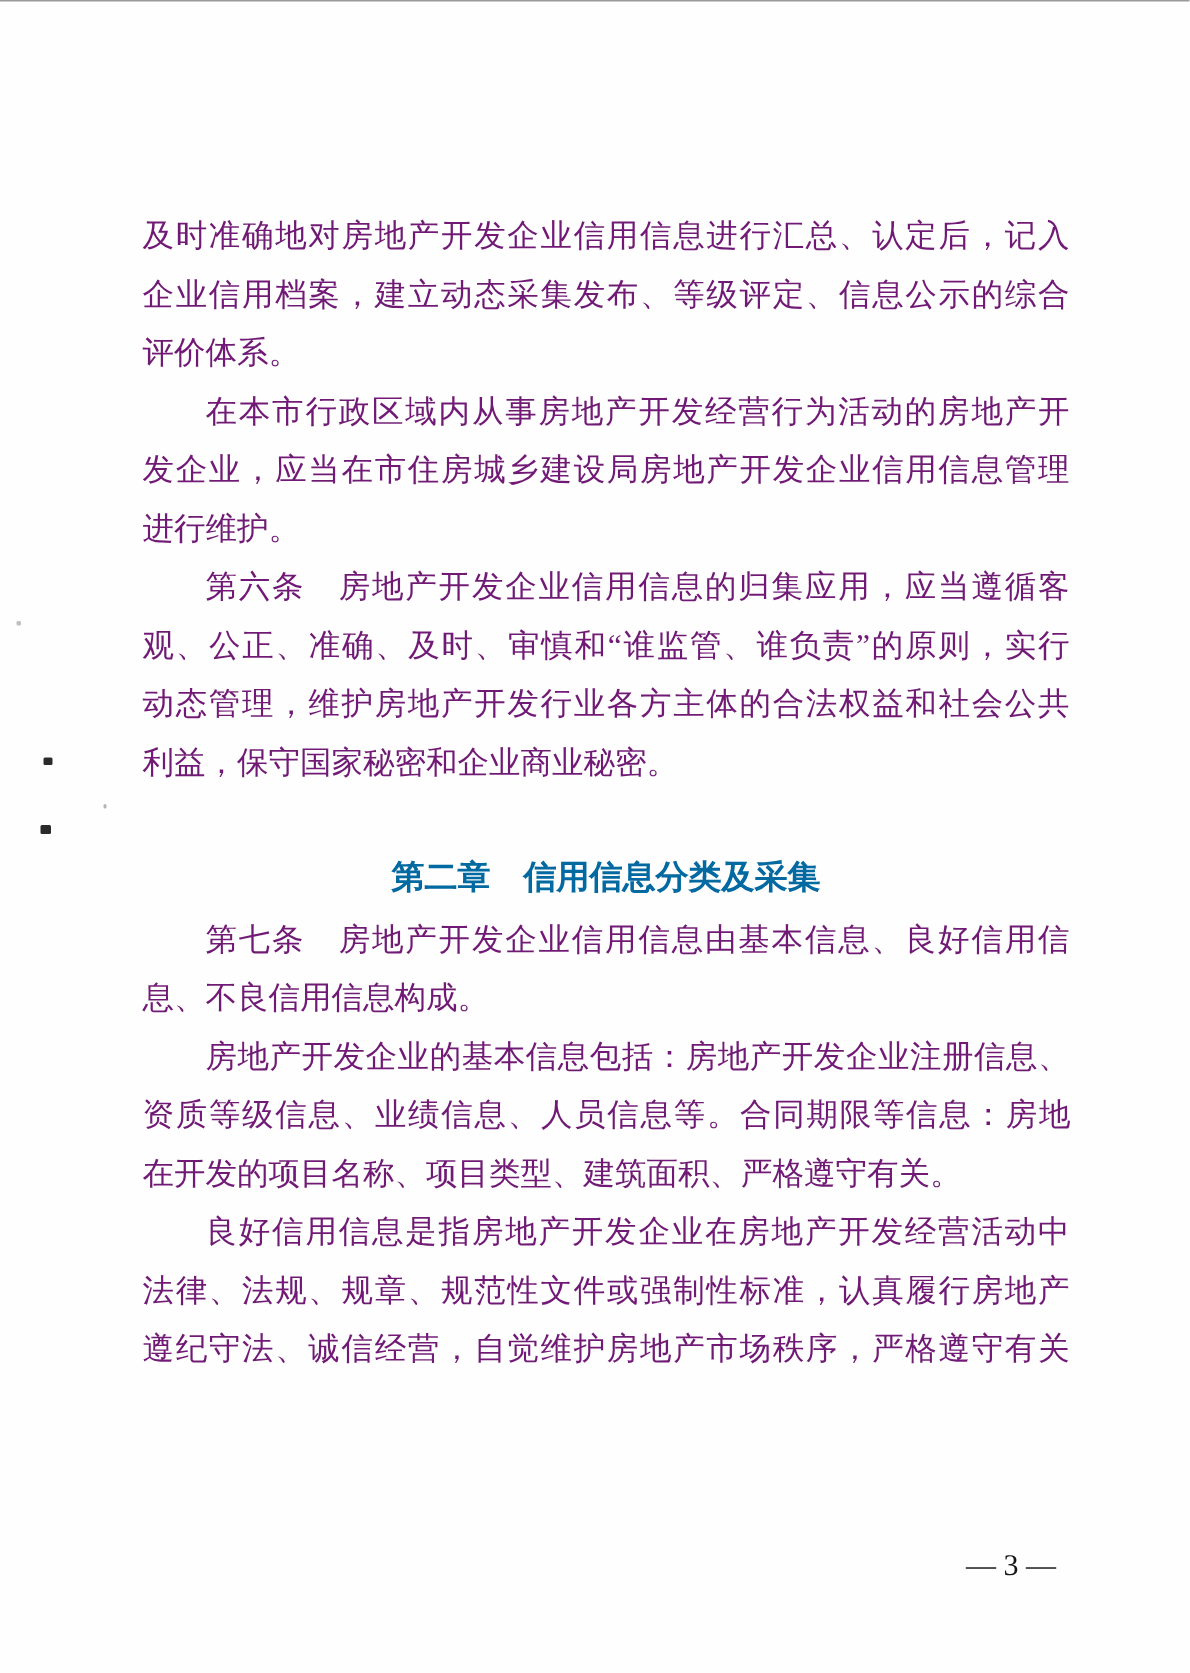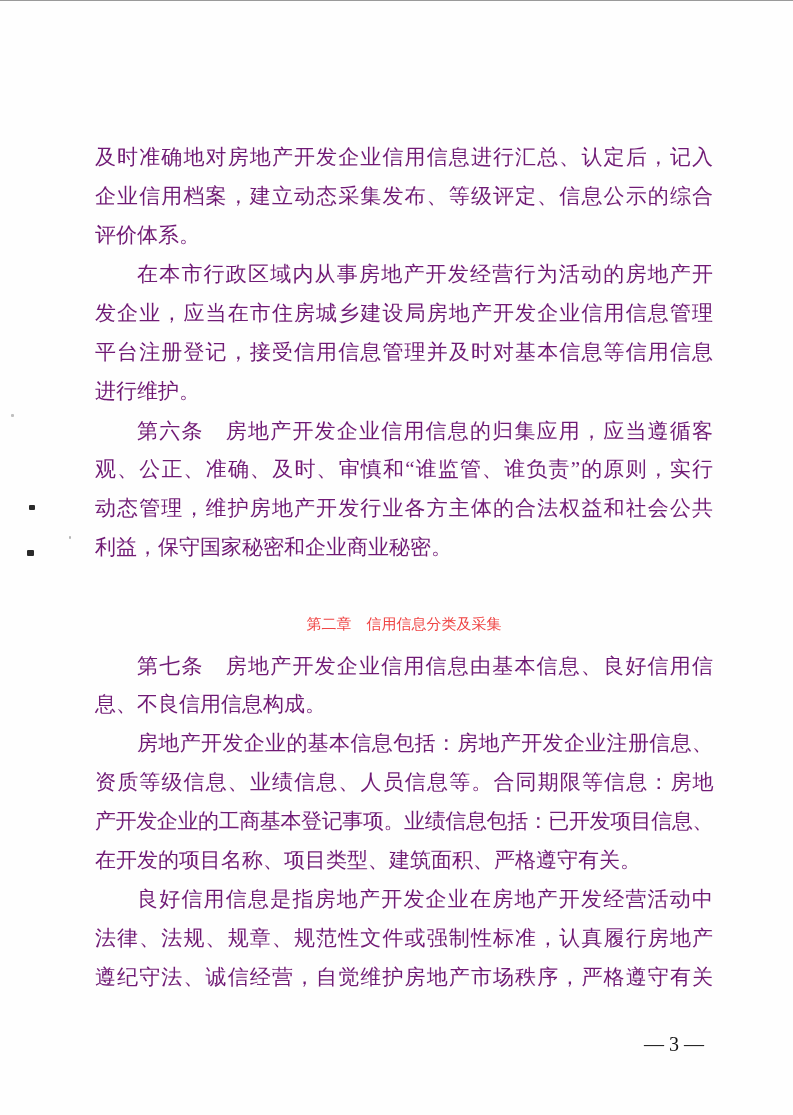--- a/index.html
+++ b/index.html
@@ -45,24 +45,24 @@
   .term {
     font-weight: normal;
     font-family: "Liberation Sans", sans-serif;
   }
   .chapter-heading {
     height: 39px;
     line-height: 39px;
     margin-top: 37px;
     margin-bottom: 3px;
     text-align: center;
-    font-size: 15px;
-    font-weight: normal;
+    font-size: 22px;
+    font-weight: bold;
     font-family: "Liberation Sans", sans-serif;
-    color: #ef4444;
+    color: #0369a1;
   }
   .page-number {
     position: absolute;
     left: 628px; top: 1030px;
     width: 92px;
     text-align: center;
     font-size: 20px;
     line-height: 28px;
     color: #151515;
   }
@@ -82,42 +82,40 @@
 
     <div>
       <div class="line fill">及时准确地对房地产开发企业信用信息进行汇总、认定后，记入</div>
       <div class="line fill">企业信用档案，建立动态采集发布、等级评定、信息公示的综合</div>
       <div class="line end">评价体系。</div>
     </div>
 
     <div>
       <div class="line fill indent">在本市行政区域内从事房地产开发经营行为活动的房地产开</div>
       <div class="line fill">发企业，应当在市住房城乡建设局房地产开发企业信用信息管理</div>
-      <div class="line fill">平台注册登记，接受信用信息管理并及时对基本信息等信用信息</div>
       <div class="line end">进行维护。</div>
     </div>
 
     <div>
       <div class="line fill indent"><span class="term">第六条</span><span>　房地产开发企业信用信息的归集应用，应当遵循客</span></div>
       <div class="line fill">观、公正、准确、及时、审慎和“谁监管、谁负责”的原则，实行</div>
       <div class="line fill">动态管理，维护房地产开发行业各方主体的合法权益和社会公共</div>
       <div class="line end">利益，保守国家秘密和企业商业秘密。</div>
     </div>
 
     <div class="chapter-heading">第二章　信用信息分类及采集</div>
 
     <div>
       <div class="line fill indent"><span class="term">第七条</span><span>　房地产开发企业信用信息由基本信息、良好信用信</span></div>
       <div class="line end">息、不良信用信息构成。</div>
     </div>
 
     <div>
       <div class="line fill indent">房地产开发企业的基本信息包括：房地产开发企业注册信息、</div>
       <div class="line fill tight">资质等级信息、业绩信息、人员信息等。合同期限等信息：房地</div>
-      <div class="line fill tight">产开发企业的工商基本登记事项。业绩信息包括：已开发项目信息、</div>
       <div class="line end">在开发的项目名称、项目类型、建筑面积、严格遵守有关。</div>
     </div>
 
     <div>
       <div class="line fill indent">良好信用信息是指房地产开发企业在房地产开发经营活动中</div>
       <div class="line fill">法律、法规、规章、规范性文件或强制性标准，认真履行房地产</div>
       <div class="line fill">遵纪守法、诚信经营，自觉维护房地产市场秩序，严格遵守有关</div>
     </div>
 
   </div>

